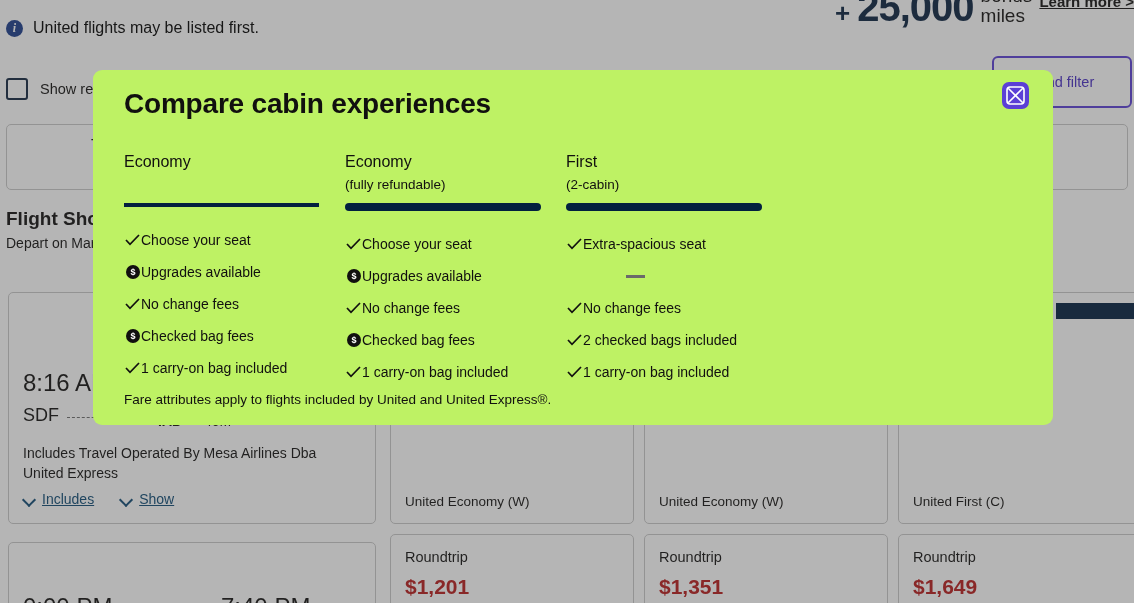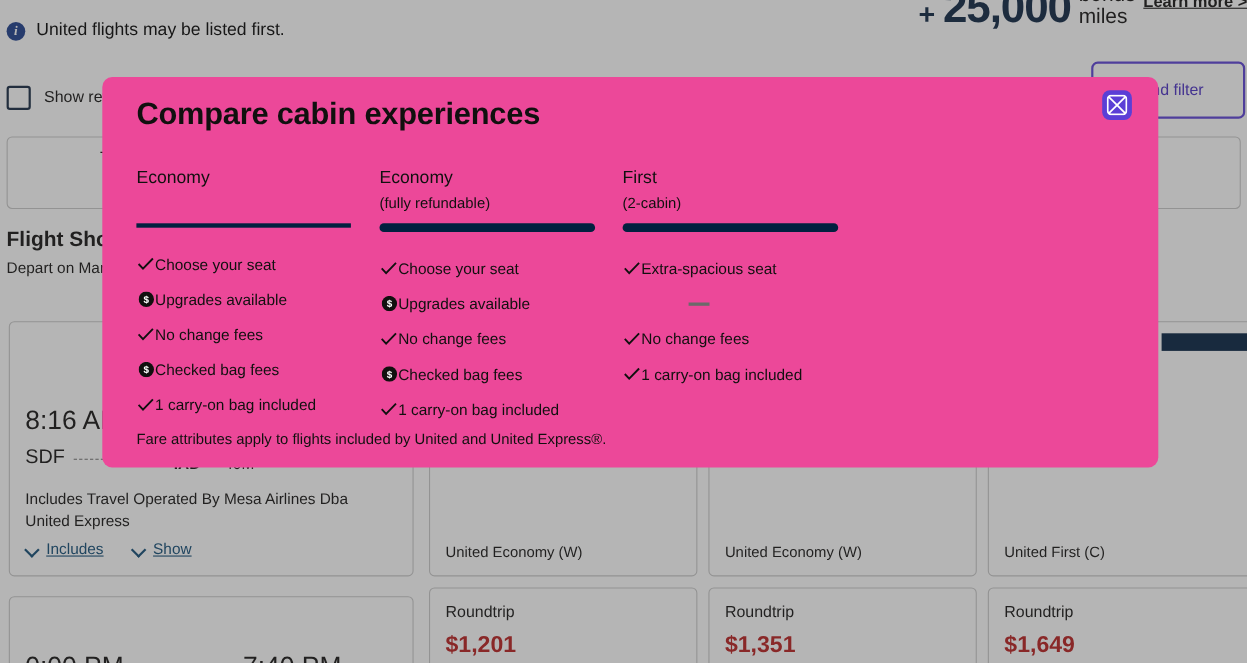--- a/index.html
+++ b/index.html
@@ -134,21 +134,21 @@
     width: 78px; height: 16px; background: #02203f;
   }
 
   
   #scrim { position: absolute; inset: 0; background: rgba(60,60,60,0.38); }
 
   
   #modal {
     position: absolute; left: 93px; top: 70px;
     width: 960px; height: 355px;
-    background: #ec4899; border-radius: 9px;
+    background: #bef264; border-radius: 9px;
   }
   .modal-title {
     position: absolute; left: 31px; top: 18px;
     font-size: 28px; font-weight: bold; color: #11100f;
     letter-spacing: -0.2px;
   }
   .close-btn {
     position: absolute; right: 24px; top: 12px;
     width: 27px; height: 27px;
     border-radius: 7px; background: #5b3fd6;
@@ -417,20 +417,28 @@
                 </svg>
               </span>
             <span>No change fees</span>
           </div>
           <div class="feat">
             <span class="ico">
                 <svg width="15" height="12" viewBox="0 0 15 12">
                   <polyline points="1,6 5,10.3 14,1" fill="none" stroke="#11100f" stroke-width="1.7"></polyline>
                 </svg>
               </span>
+            <span>2 checked bags included</span>
+          </div>
+          <div class="feat">
+            <span class="ico">
+                <svg width="15" height="12" viewBox="0 0 15 12">
+                  <polyline points="1,6 5,10.3 14,1" fill="none" stroke="#11100f" stroke-width="1.7"></polyline>
+                </svg>
+              </span>
             <span>1 carry-on bag included</span>
           </div>
         </div>
       </div>
 
     </div>
 
     <div class="modal-foot">Fare attributes apply to flights included by United and United Express®.</div>
   </div>
 

